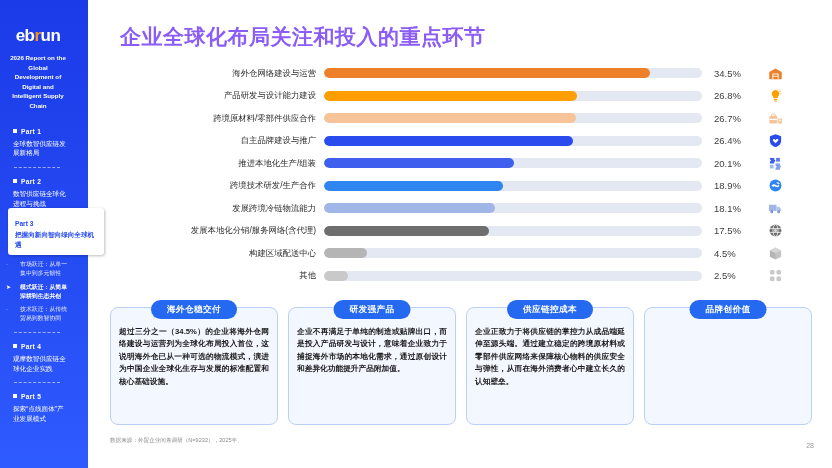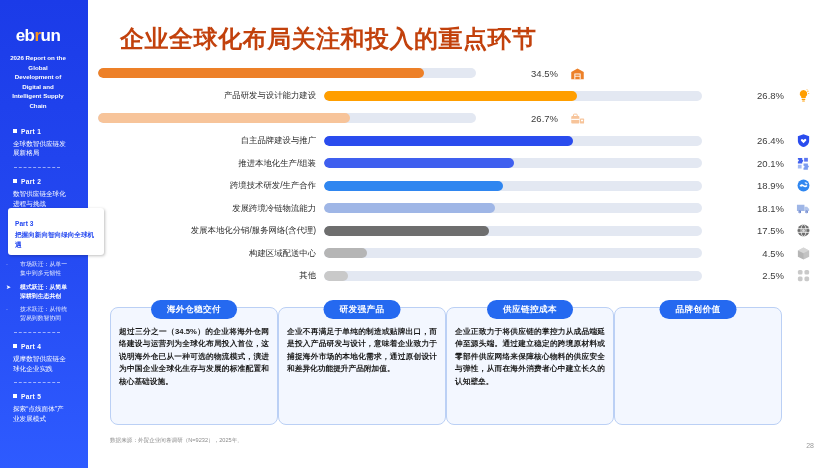--- a/index.html
+++ b/index.html
@@ -65,53 +65,53 @@
   .sub-item.active { color: #ffffff; font-weight: 700; text-decoration: underline; }
   .sub-item .txt { display: inline-block; padding-left: 7px; }
 
   
   #main {
     position: absolute; left: 88px; top: 0; width: 744px; height: 468px;
     background: #ffffff;
   }
   #page-title {
     position: absolute; left: 32px; top: 23px;
-    font-size: 24px; font-weight: 700; color: #c2410c;
+    font-size: 21px; font-weight: 700; color: #8b5cf6;
     letter-spacing: .5px;
   }
 
   
   #chart { position: absolute; left: 10px; top: 62px; width: 734px; }
   .bar-row {
     display: flex; align-items: center; height: 22.5px;
   }
   .bar-label {
     width: 226px; text-align: right; padding-right: 8px;
     font-size: 8.4px; color: #2b2b2b; white-space: nowrap;
   }
   .bar-track {
     position: relative; width: 378px; height: 10px;
     background: #E3E8F2; border-radius: 5px; overflow: hidden;
   }
   .bar-fill {
     position: absolute; left: 0; top: 0; height: 10px; border-radius: 5px;
   }
   .bar-value {
-    width: 54px; text-align: right; padding-left: 12px;
-    font-size: 9.5px; color: #3c3c3c; margin-left: 28px;
+    width: 54px; padding-left: 12px;
+    font-size: 9.5px; color: #3c3c3c;
   }
   .bar-icon {
     width: 30px; text-align: center; padding-left: 8px;
     line-height: 0;
   }
 
   
   #cards {
     position: absolute; left: 22px; top: 307px;
-    display: flex; gap: 0;
+    display: flex; gap: 10px;
   }
   .card {
     position: relative; width: 168px; height: 118px;
     background: #F3F7FF; border: 1px solid #BBD0F5; border-radius: 8px;
     padding: 16px 8px 6px 8px;
   }
   .card-title {
     position: absolute; left: 50%; transform: translateX(-50%); top: -8px;
     background: #2569F0; color: #ffffff; border-radius: 10px;
     font-size: 8.6px; font-weight: 700; padding: 3.5px 16px;
@@ -191,20 +191,21 @@
 
     </div>
   </div>
 
   <div id="main">
 
     <div id="page-title">企业全球化布局关注和投入的重点环节</div>
 
     <div id="chart">
         <div class="bar-row">
+          <div class="bar-label">海外仓网络建设与运营</div>
           <div class="bar-track" style="background: rgb(227, 232, 242);">
             <div class="bar-fill" style="width: 86.25%; background: rgb(237, 128, 40);"></div>
           </div>
           <div class="bar-value">34.5%</div>
           <div class="bar-icon"><svg width="15" height="15" viewBox="0 0 24 24">
               <path fill="#ED8028" d="M2 9.5 12 4l10 5.5V21H2V9.5Z"></path>
               <rect x="7" y="12" width="10" height="9" fill="#fff"></rect>
               <rect x="8.5" y="13.5" width="7" height="2.2" fill="#ED8028"></rect>
               <rect x="8.5" y="17" width="7" height="4" fill="#ED8028"></rect>
             </svg></div>
@@ -218,20 +219,21 @@
           <div class="bar-icon"><svg width="15" height="15" viewBox="0 0 24 24">
               <path fill="#FF9E00" d="M12 3a6 6 0 0 0-3.6 10.8V16h7.2v-2.2A6 6 0 0 0 12 3Z"></path>
               <rect x="9" y="17.2" width="6" height="1.8" rx=".9" fill="#FF9E00"></rect>
               <rect x="9.8" y="20" width="4.4" height="1.6" rx=".8" fill="#FF9E00"></rect>
               <circle cx="19" cy="5" r="1" fill="#FF9E00"></circle>
               <circle cx="20.4" cy="8.6" r=".8" fill="#FF9E00"></circle>
               <circle cx="17.6" cy="2.4" r=".7" fill="#FF9E00"></circle>
             </svg></div>
         </div>
         <div class="bar-row">
+          <div class="bar-label">跨境原材料/零部件供应合作</div>
           <div class="bar-track" style="background: rgb(227, 232, 242);">
             <div class="bar-fill" style="width: 66.75%; background: rgb(247, 196, 154);"></div>
           </div>
           <div class="bar-value">26.7%</div>
           <div class="bar-icon"><svg width="15" height="15" viewBox="0 0 24 24">
               <rect x="2" y="8" width="13" height="12" rx="1.5" fill="#F7C49A"></rect>
               <path d="M5.5 8V6.2A1.2 1.2 0 0 1 6.7 5h3.6A1.2 1.2 0 0 1 11.5 6.2V8" stroke="#F7C49A" stroke-width="1.6" fill="none"></path>
               <rect x="2" y="12.5" width="13" height="1.8" fill="#fff"></rect>
               <rect x="16" y="12" width="6.5" height="8" rx="1" fill="#F7C49A"></rect>
               <rect x="17.6" y="14" width="3.3" height="2.4" fill="#fff"></rect>

